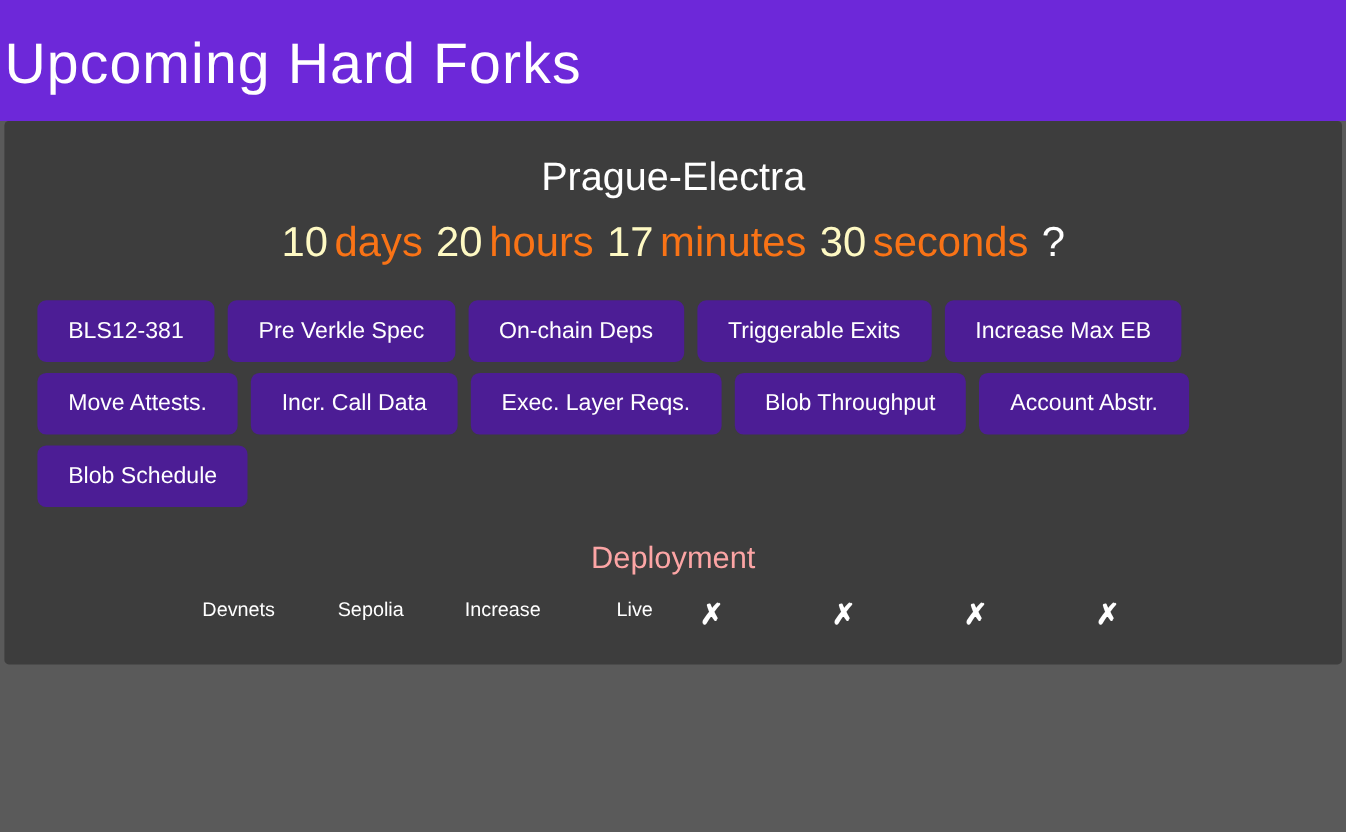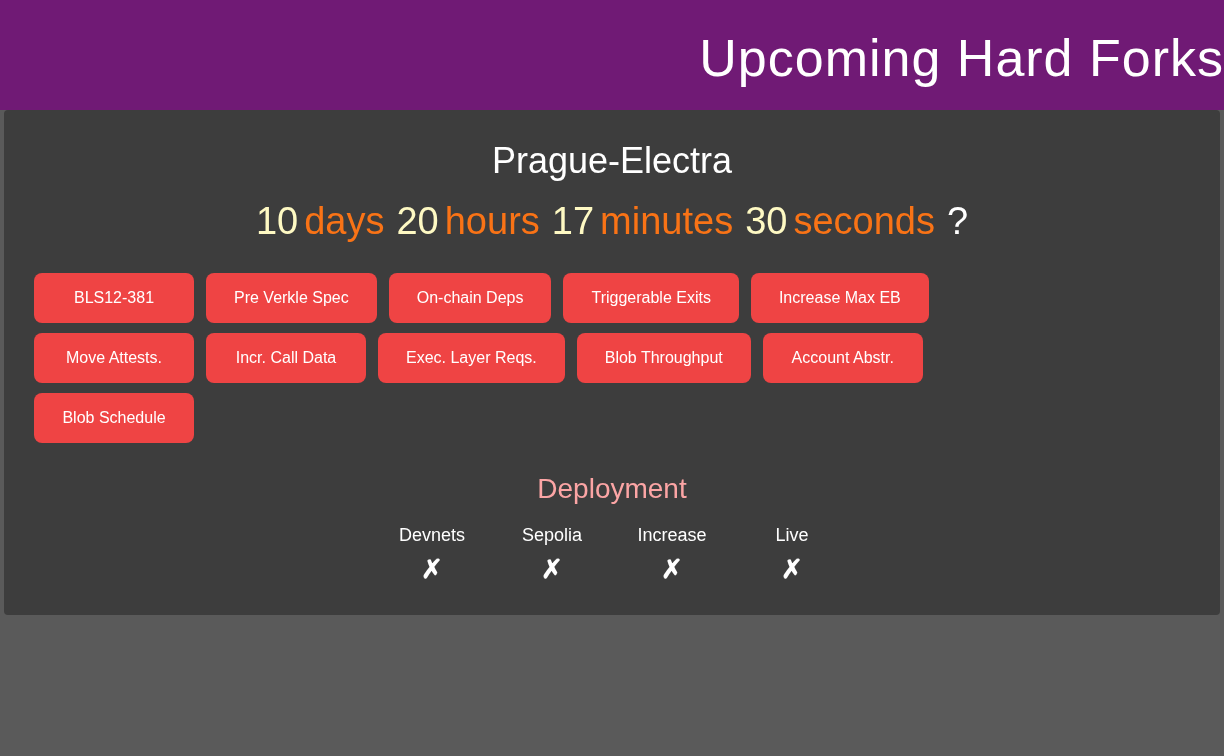--- a/index.html
+++ b/index.html
@@ -6,23 +6,23 @@
 
     body {
       width: 1224px;
       height: 756px;
       font-family: 'Segoe UI', Arial, sans-serif;
       background: #5a5a5a;
       overflow: hidden;
     }
 
     .page-header {
-      background: #701a75;
-      text-align: right;
-      padding: 28px 0 22px 16px;
+      background: #6d28d9;
+      text-align: left;
+      padding: 28px 0 22px 4px;
     }
 
     .page-title {
       color: #ffffff;
       font-size: 52px;
       font-weight: 300;
       letter-spacing: 1px;
     }
 
     .main-content {
@@ -73,25 +73,25 @@
 
     .eips-grid {
       display: flex;
       flex-wrap: wrap;
       gap: 12px;
       justify-content: flex-start;
       margin-bottom: 10px;
     }
 
     .eip-tag {
-      background: #ef4444;
+      background: #4c1d95;
       color: #ffffff;
       border-radius: 8px;
       padding: 16px 28px;
-      font-size: 16px;
+      font-size: 21px;
       font-weight: 400;
       cursor: pointer;
       border: none;
       text-align: center;
       min-width: 160px;
     }
 
     .deployment-section {
       margin-top: 30px;
       text-align: center;
@@ -99,21 +99,21 @@
 
     .deployment-title {
       color: #fca5a5;
       font-size: 28px;
       font-weight: 400;
       margin-bottom: 20px;
     }
 
     .deployment-table {
       display: inline-flex;
-      flex-direction: column;
+      flex-direction: row;
       align-items: center;
     }
 
     .deployment-headers {
       display: flex;
       gap: 50px;
       margin-bottom: 8px;
     }
 
     .deployment-header {

